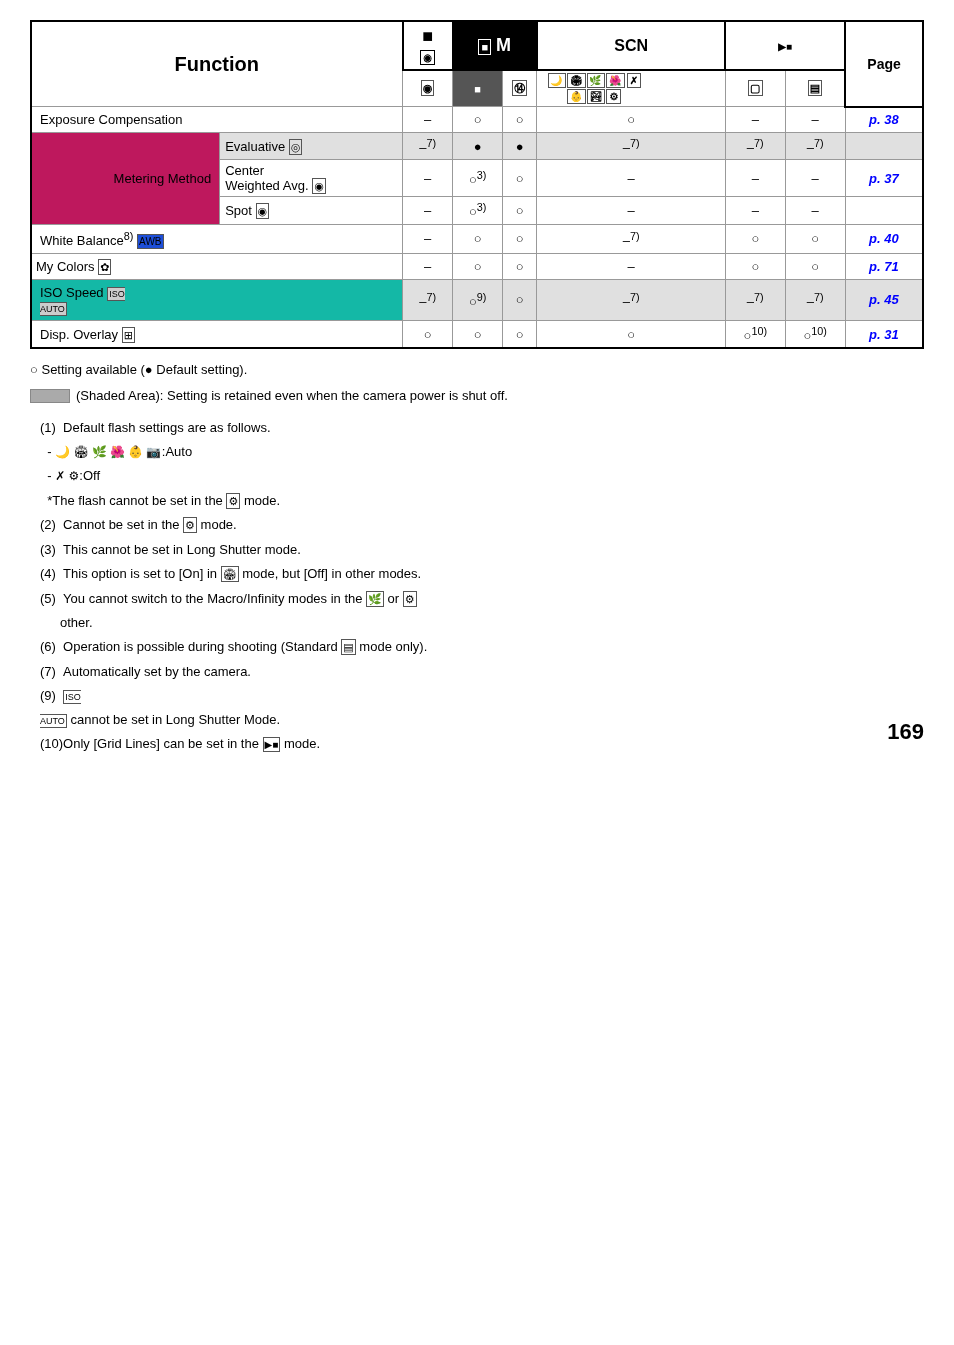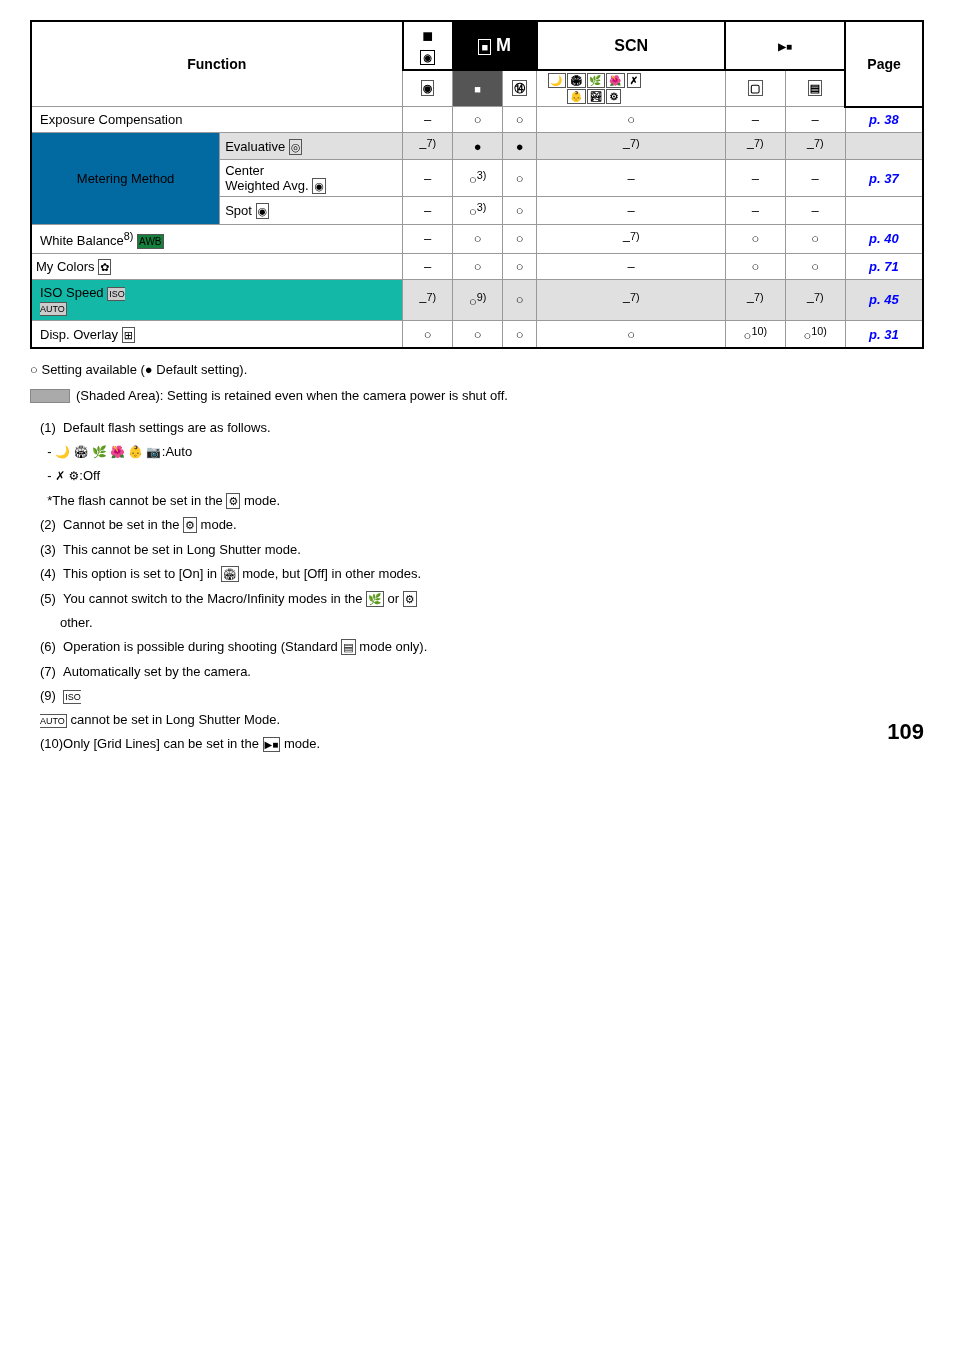--- a/index.html
+++ b/index.html
@@ -136,21 +136,21 @@
   </style>
 </head>
 <body>
 
 <div class="page-container">
 
   <table class="function-table">
     <thead>
 
       <tr class="header-row-1">
-        <th rowspan="2" colspan="2" class="function-cell bold-border-top bold-border-left" style="font-size:14px; text-align:center; padding: 8px;">
+        <th rowspan="2" colspan="2" class="function-cell bold-border-top bold-border-left" style="font-size:20px; text-align:center; padding: 8px;">
           <span>Function</span>
         </th>
 
         <th style="border:2px solid #000; background:#fff; font-size:16px; width:50px;">
           <span style="font-size:18px;">■</span><br>
           <span style="font-size:10px; border:1px solid #000; padding:1px 2px;">◉</span>
         </th>
 
         <th colspan="2" style="border:2px solid #000; background:#000; color:#fff; font-size:16px;">
           <span style="font-size:11px; border:1px solid #fff; padding:1px 2px; color:#fff;">■</span><span style="font-size:18px; font-weight:bold;"> M</span>
@@ -211,21 +211,21 @@
         <td>–</td>
         <td>○</td>
         <td>○</td>
         <td>○</td>
         <td>–</td>
         <td>–</td>
         <td class="page-col">p. 38</td>
       </tr>
 
       <tr class="row-highlight">
-        <td rowspan="3" style="text-align:center; border:1px solid #999; padding:5px 8px; vertical-align:middle; background:#0369a1;">
+        <td rowspan="3" style="text-align:right; border:1px solid #999; padding:5px 8px; vertical-align:middle; background:#be185d;">
           Metering Method
         </td>
         <td style="text-align:left; border:1px solid #999; padding:3px 5px; white-space:nowrap; background:#e0e0e0;">
           Evaluative <span style="font-size:11px; border:1px solid #555; padding:1px;">◎</span>
         </td>
         <td style="background:#e0e0e0;">–<sup>7)</sup></td>
         <td style="background:#e0e0e0;">●</td>
         <td style="background:#e0e0e0;">●</td>
         <td style="background:#e0e0e0;">–<sup>7)</sup></td>
         <td style="background:#e0e0e0;">–<sup>7)</sup></td>
@@ -254,21 +254,21 @@
         <td>○<sup>3)</sup></td>
         <td>○</td>
         <td>–</td>
         <td>–</td>
         <td>–</td>
         <td class="page-col"></td>
       </tr>
 
       <tr>
         <td colspan="2" style="text-align:left; border:1px solid #999; padding:5px 8px;">
-          White Balance<sup>8)</sup> <span style="font-size:10px; border:1px solid #555; padding:1px; background:#15803d;">AWB</span>
+          White Balance<sup>8)</sup> <span style="font-size:10px; border:1px solid #555; padding:1px; background:#1d4ed8;">AWB</span>
         </td>
         <td>–</td>
         <td>○</td>
         <td>○</td>
         <td>–<sup>7)</sup></td>
         <td>○</td>
         <td>○</td>
         <td class="page-col">p. 40</td>
       </tr>
 
@@ -338,15 +338,15 @@
     <p>(3)&nbsp;&nbsp;This cannot be set in Long Shutter mode.</p>
     <p>(4)&nbsp;&nbsp;This option is set to [On] in <span style="font-size:11px; border:1px solid #555; padding:1px;">🏟</span> mode, but [Off] in other modes.</p>
     <p>(5)&nbsp;&nbsp;You cannot switch to the Macro/Infinity modes in the <span style="font-size:11px; border:1px solid #555; padding:1px;">🌿</span> or <span style="font-size:11px; border:1px solid #555; padding:1px;">⚙</span></p>
     <p style="padding-left:30px;">other.</p>
     <p>(6)&nbsp;&nbsp;Operation is possible during shooting (Standard <span style="font-size:11px; border:1px solid #555; padding:1px;">▤</span> mode only).</p>
     <p>(7)&nbsp;&nbsp;Automatically set by the camera.</p>
     <p>(9)&nbsp;&nbsp;<span style="font-size:9px; border:1px solid #555; padding:1px;">ISO<br>AUTO</span> cannot be set in Long Shutter Mode.</p>
     <p>(10)Only [Grid Lines] can be set in the <span style="font-size:10px; border:1px solid #555; padding:1px;">▶■</span> mode.</p>
   </div>
 
-  <div class="page-number">109</div>
+  <div class="page-number">169</div>
 
 </div>
 
 </body></html>

